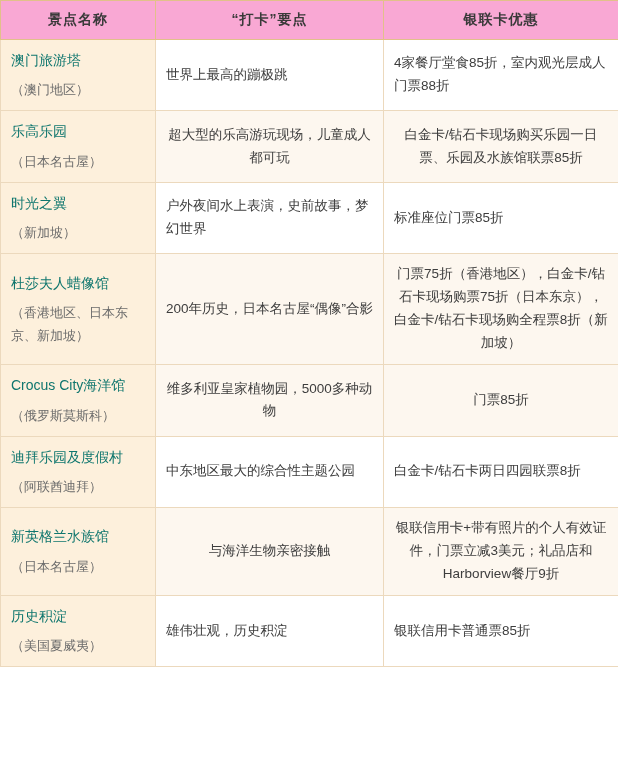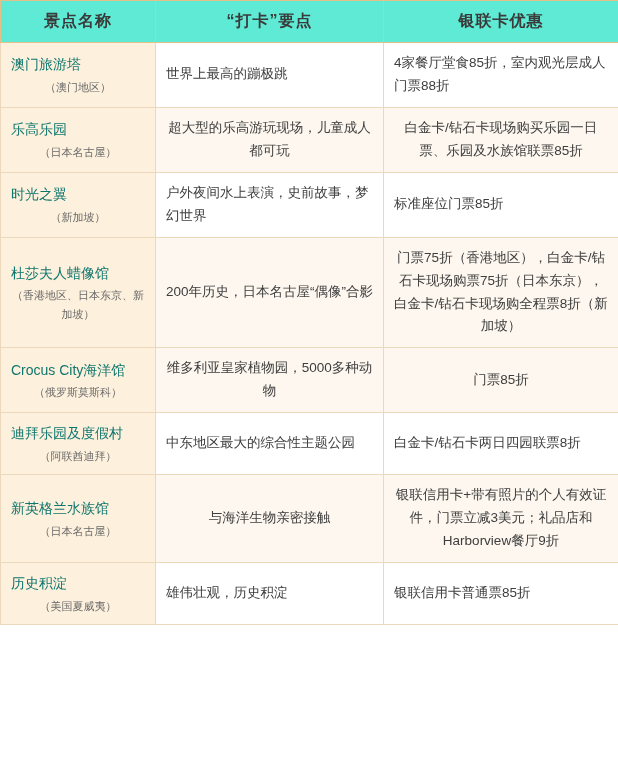--- a/index.html
+++ b/index.html
@@ -17,23 +17,23 @@
   table.attraction-table {
     border-collapse: collapse;
     width: 618px;
     table-layout: fixed;
   }
   table.attraction-table col.col-name { width: 155px; }
   table.attraction-table col.col-point { width: 228px; }
   table.attraction-table col.col-offer { width: 235px; }
 
   thead th {
-    background: #5eead4;
+    background: #f9a8d4;
     border: 1px solid #e2c08a;
-    font-size: 16px;
+    font-size: 14px;
     font-weight: bold;
     color: #3a3a3a;
     padding: 10px 6px;
     text-align: center;
     letter-spacing: 1px;
   }
   tbody td {
     border: 1px solid #ecd9bd;
     vertical-align: middle;
     font-size: 13.5px;
@@ -55,25 +55,24 @@
     text-align: center;
   }
   .name-main {
     display: block;
     font-size: 14px;
     color: #0f766e;
     line-height: 1.6;
   }
   .name-sub {
     display: block;
-    font-size: 11px;
+    font-size: 13px;
     color: #6b6b6b;
     line-height: 1.7;
-    margin-top: 2px;
-    text-align: center;
+    margin-top: 8px;
   }
 </style>
 </head>
 <body>
 
 <table class="attraction-table">
   <colgroup>
     <col class="col-name">
     <col class="col-point">
     <col class="col-offer">

